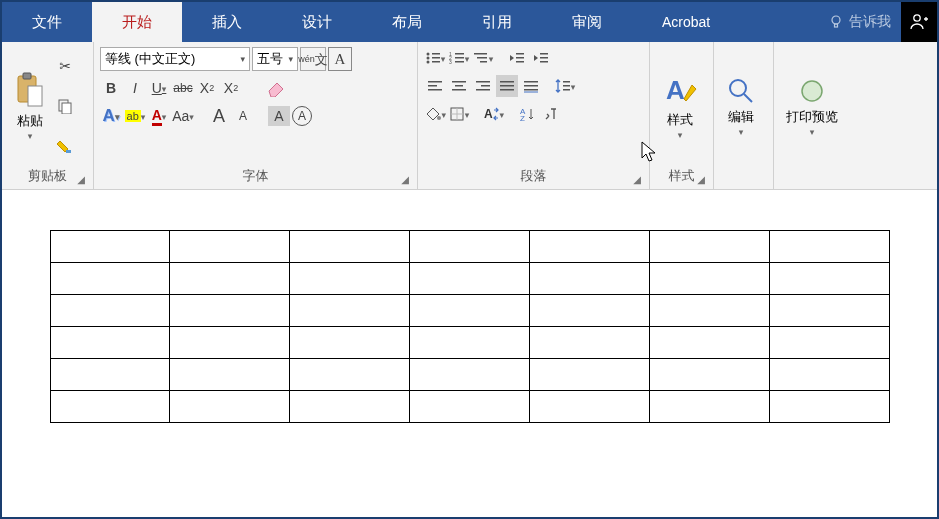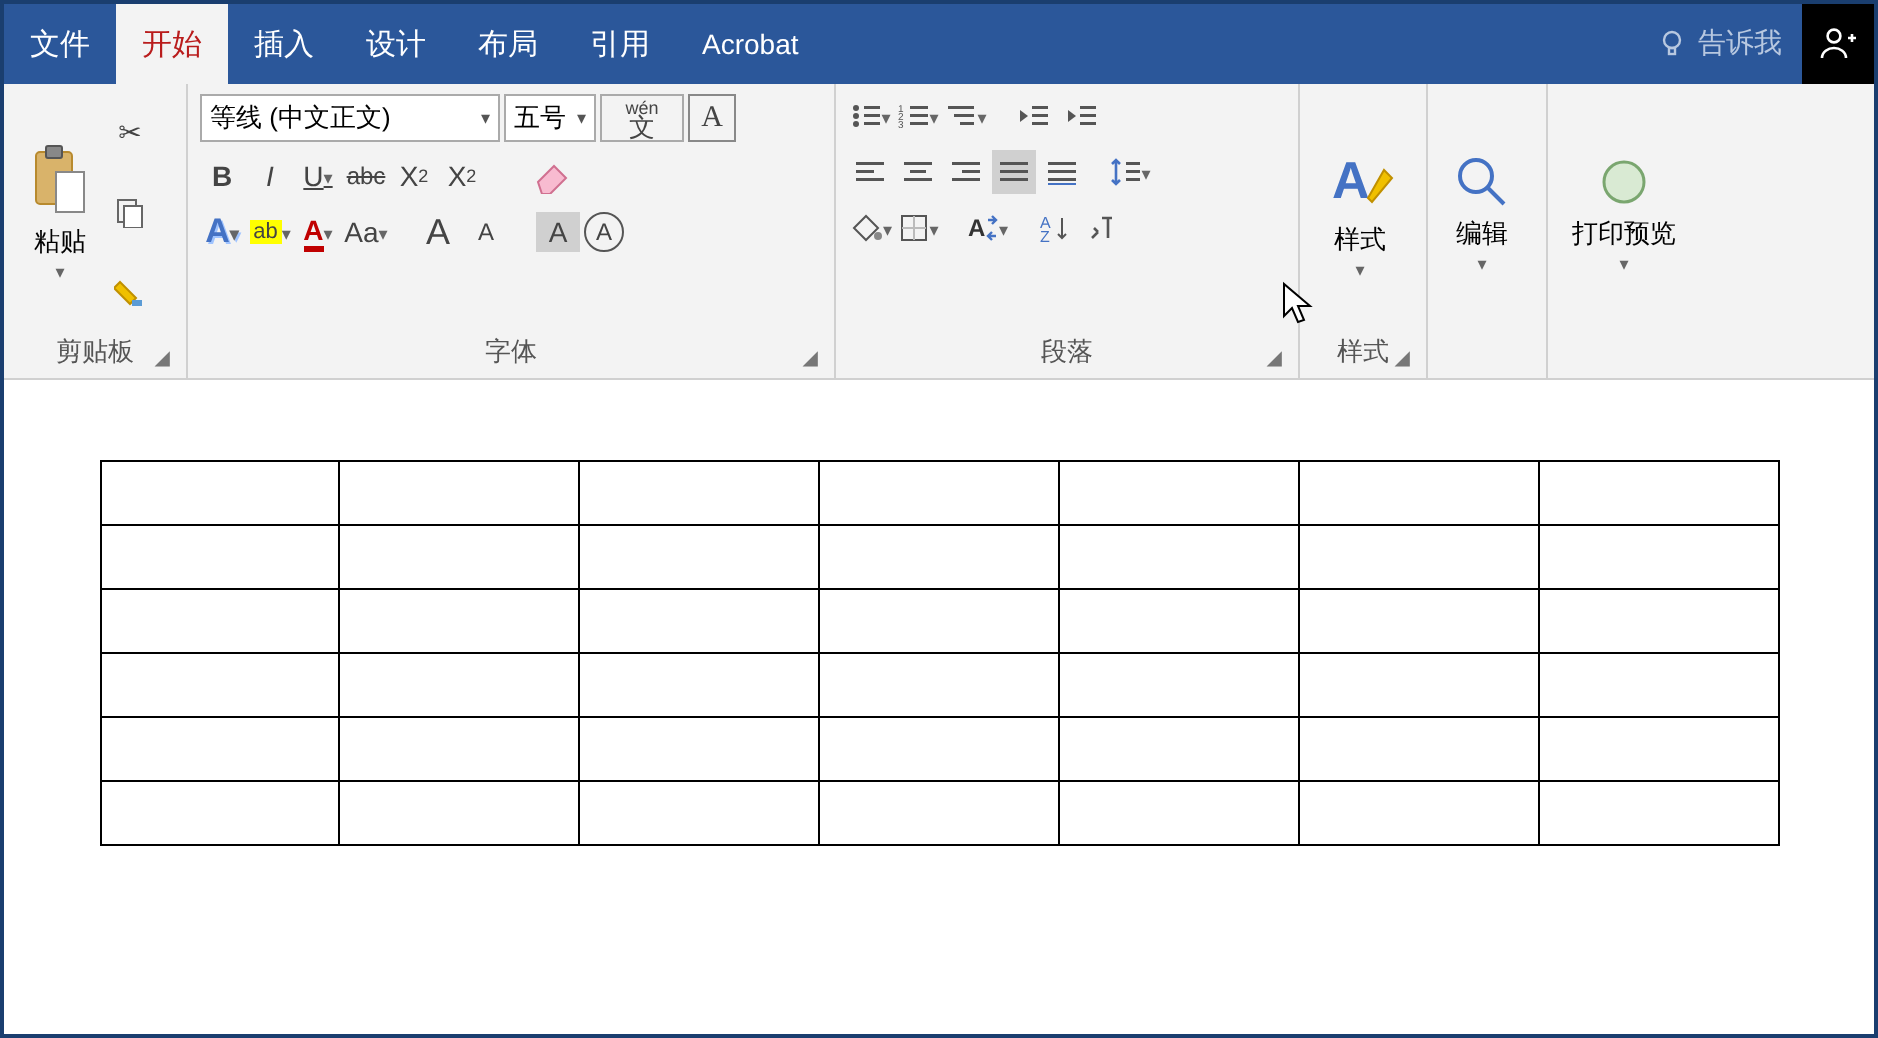--- a/index.html
+++ b/index.html
@@ -1,18 +1,18 @@
 <!DOCTYPE html>
 <html><head>
 <meta charset="utf-8">
 <style>
 *{box-sizing:border-box;margin:0;padding:0;font-family:"Microsoft YaHei","Segoe UI",sans-serif;}
 body{background:#fff;width:939px;height:519px;overflow:hidden;border:2px solid #1a3e6f;}
 .titlebar{height:40px;background:#2b579a;display:flex;align-items:stretch;color:#fff;}
-.tab{padding:0 13px;display:flex;align-items:center;font-size:15px;cursor:pointer;}
+.tab{padding:0 30px;display:flex;align-items:center;font-size:15px;cursor:pointer;}
 .tab.active{background:#f3f3f3;color:#b91c1c;}
 .tab.acrobat{font-size:14px;}
 .titlebar-right{margin-left:auto;display:flex;align-items:center;}
 .tellme{display:flex;align-items:center;padding:0 10px;color:#b8c8e0;font-size:14px;}
 .bulb{margin-right:6px;}
 .account{width:36px;height:40px;background:#000;display:flex;align-items:center;justify-content:center;}
 .ribbon{height:148px;background:#f3f3f3;border-bottom:1px solid #d0d0d0;display:flex;}
 .group{border-right:1px solid #d0d0d0;display:flex;flex-direction:column;padding:4px 6px 2px 6px;}
 .group-body{flex:1;display:flex;}
 .group-label{height:20px;display:flex;align-items:flex-start;justify-content:center;font-size:13px;color:#555;position:relative;}
@@ -38,20 +38,21 @@
 </head>
 <body>
 
 <div class="titlebar">
   <div class="tab">文件</div>
   <div class="tab active">开始</div>
   <div class="tab">插入</div>
   <div class="tab">设计</div>
   <div class="tab">布局</div>
   <div class="tab">引用</div>
+  <div class="tab">审阅</div>
   <div class="tab acrobat">Acrobat</div>
   <div class="titlebar-right">
     <div class="tellme">
       <span class="bulb ico">
         <svg width="14" height="14" viewBox="0 0 14 14">
             <circle cx="7" cy="5" r="4" fill="none" stroke="#b8c8e0" stroke-width="1.2"></circle>
             <rect x="5.5" y="9" width="3" height="3" fill="none" stroke="#b8c8e0" stroke-width="1.2"></rect>
           </svg>
       </span>
       <span>告诉我</span>
@@ -109,21 +110,21 @@
     <div class="group-body" style="flex-direction:column;gap:4px;">
       <div class="row">
         <div class="combo fontname">
             <span>等线 (中文正文)</span>
             <span class="arr">▾</span>
           </div>
         <div class="combo fontsize">
             <span>五号</span>
             <span class="arr">▾</span>
           </div>
-        <div class="smico" style="flex-direction:column;font-size:9px;line-height:9px;border:1px solid #aaa;width:42px;height:24px;">
+        <div class="smico" style="flex-direction:row;font-size:9px;line-height:9px;border:1px solid #aaa;width:26px;height:24px;">
             <span>wén</span>
             <span style="font-size:13px">文</span>
           </div>
         <div class="smico" style="border:1px solid #888;width:24px;height:24px;font-family:serif;font-size:15px;">A</div>
       </div>
       <div class="row" style="font-family:'Times New Roman',serif;">
         <div class="smico" style="font-weight:bold">B</div>
         <div class="smico" style="font-style:italic">I</div>
         <div class="smico" style="text-decoration:underline">
             <span>U</span>

